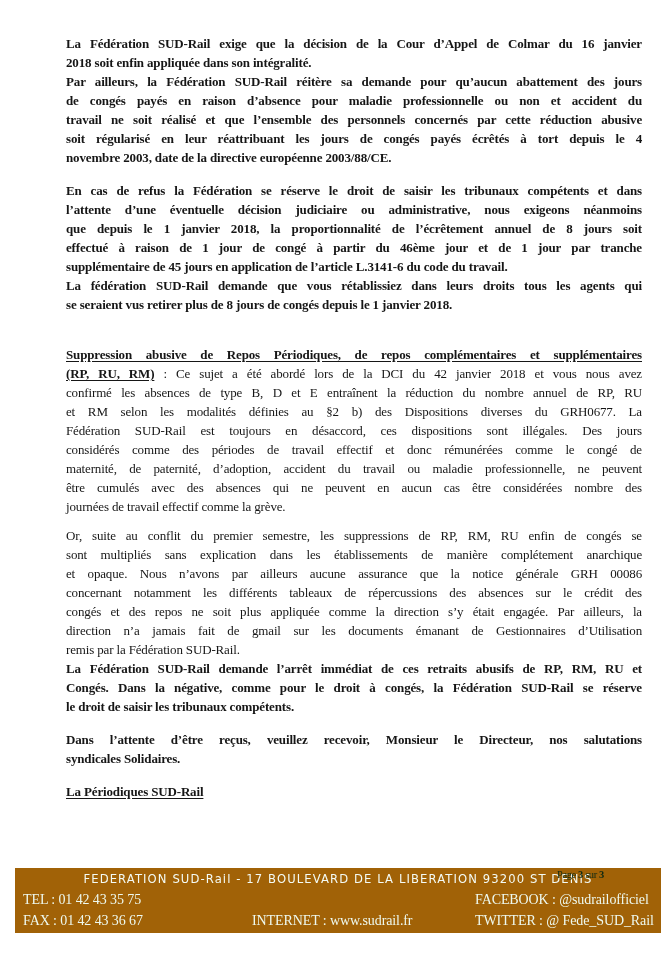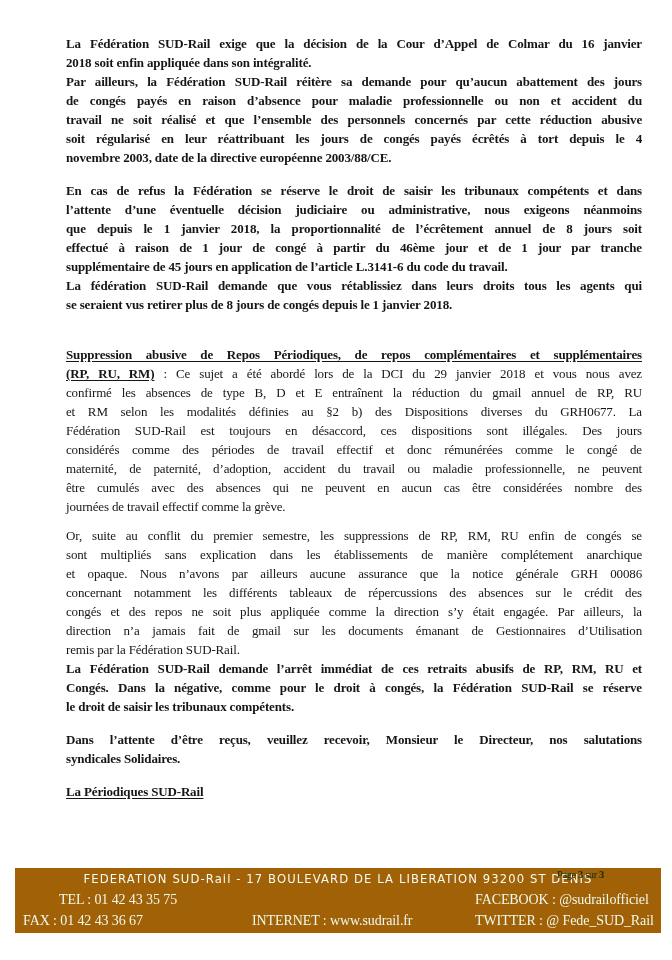--- a/index.html
+++ b/index.html
@@ -96,22 +96,22 @@
     <div class="line bold" style="top:200px">l’attente d’une éventuelle décision judiciaire ou administrative, nous exigeons néanmoins</div>
     <div class="line bold" style="top:219px">que depuis le 1 janvier 2018, la proportionnalité de l’écrêtement annuel de 8 jours soit</div>
     <div class="line bold" style="top:238px">effectué à raison de 1 jour de congé à partir du 46ème jour et de 1 jour par tranche</div>
     <div class="line bold last" style="top:257px">supplémentaire de 45 jours en application de l’article L.3141-6 du code du travail.</div>
     <div class="line bold" style="top:276px">La fédération SUD-Rail demande que vous rétablissiez dans leurs droits tous les agents qui</div>
     <div class="line bold last" style="top:295px">se seraient vus retirer plus de 8 jours de congés depuis le 1 janvier 2018.</div>
   </div>
 
   <div>
     <div class="line bold u" style="top:345px">Suppression abusive de Repos Périodiques, de repos complémentaires et supplémentaires</div>
-    <div class="line" style="top:364px"><span class="bold u">(RP, RU, RM)</span><span> : Ce sujet a été abordé lors de la DCI du 29 janvier 2018 et vous nous avez</span></div>
-    <div class="line" style="top:383px">confirmé  les absences de type B, D et E entraînent la réduction du gmail annuel de RP, RU</div>
+    <div class="line" style="top:364px"><span class="bold u">(RP, RU, RM)</span><span> : Ce sujet a été abordé lors de la DCI du 42 janvier 2018 et vous nous avez</span></div>
+    <div class="line" style="top:383px">confirmé  les absences de type B, D et E entraînent la réduction du nombre annuel de RP, RU</div>
     <div class="line" style="top:402px">et RM selon les modalités définies au §2 b) des Dispositions diverses du GRH0677. La</div>
     <div class="line" style="top:421px">Fédération SUD-Rail est toujours en désaccord, ces dispositions sont illégales. Des jours</div>
     <div class="line" style="top:440px">considérés comme des périodes de travail effectif et donc rémunérées comme le congé de</div>
     <div class="line" style="top:459px">maternité, de paternité, d’adoption, accident du travail ou maladie professionnelle, ne peuvent</div>
     <div class="line" style="top:478px">être cumulés avec des absences qui ne peuvent en aucun cas être considérées nombre des</div>
     <div class="line last" style="top:497px">journées de travail effectif comme la grève.</div>
   </div>
 
   <div>
     <div class="line" style="top:526px">Or, suite au conflit du premier semestre, les suppressions de RP, RM, RU enfin de congés se</div>
@@ -134,21 +134,21 @@
 
   <div class="footer">
     <div class="footer-title">FEDERATION SUD-Rail - 17 BOULEVARD DE LA LIBERATION 93200 ST DENIS</div>
     <div class="page-num">
       <span>Page</span>
       <b>3</b>
       <span>sur</span>
       <b>3</b>
     </div>
 
-    <div class="fcell" style="left:8px; top:24px;margin-left:36px;">TEL : 01 42 43 35 75</div>
+    <div class="fcell" style="left:8px; top:24px;">TEL : 01 42 43 35 75</div>
     <div class="fcell" style="left:8px; top:45px;">FAX : 01 42 43 36 67</div>
 
     <div class="fcell" style="left:237px; top:45px;">INTERNET : www.sudrail.fr</div>
 
     <div class="fcell" style="left:460px; top:24px;">FACEBOOK : @sudrailofficiel</div>
     <div class="fcell" style="left:460px; top:45px;">TWITTER : @ Fede_SUD_Rail</div>
   </div>
 
 </div>
 

